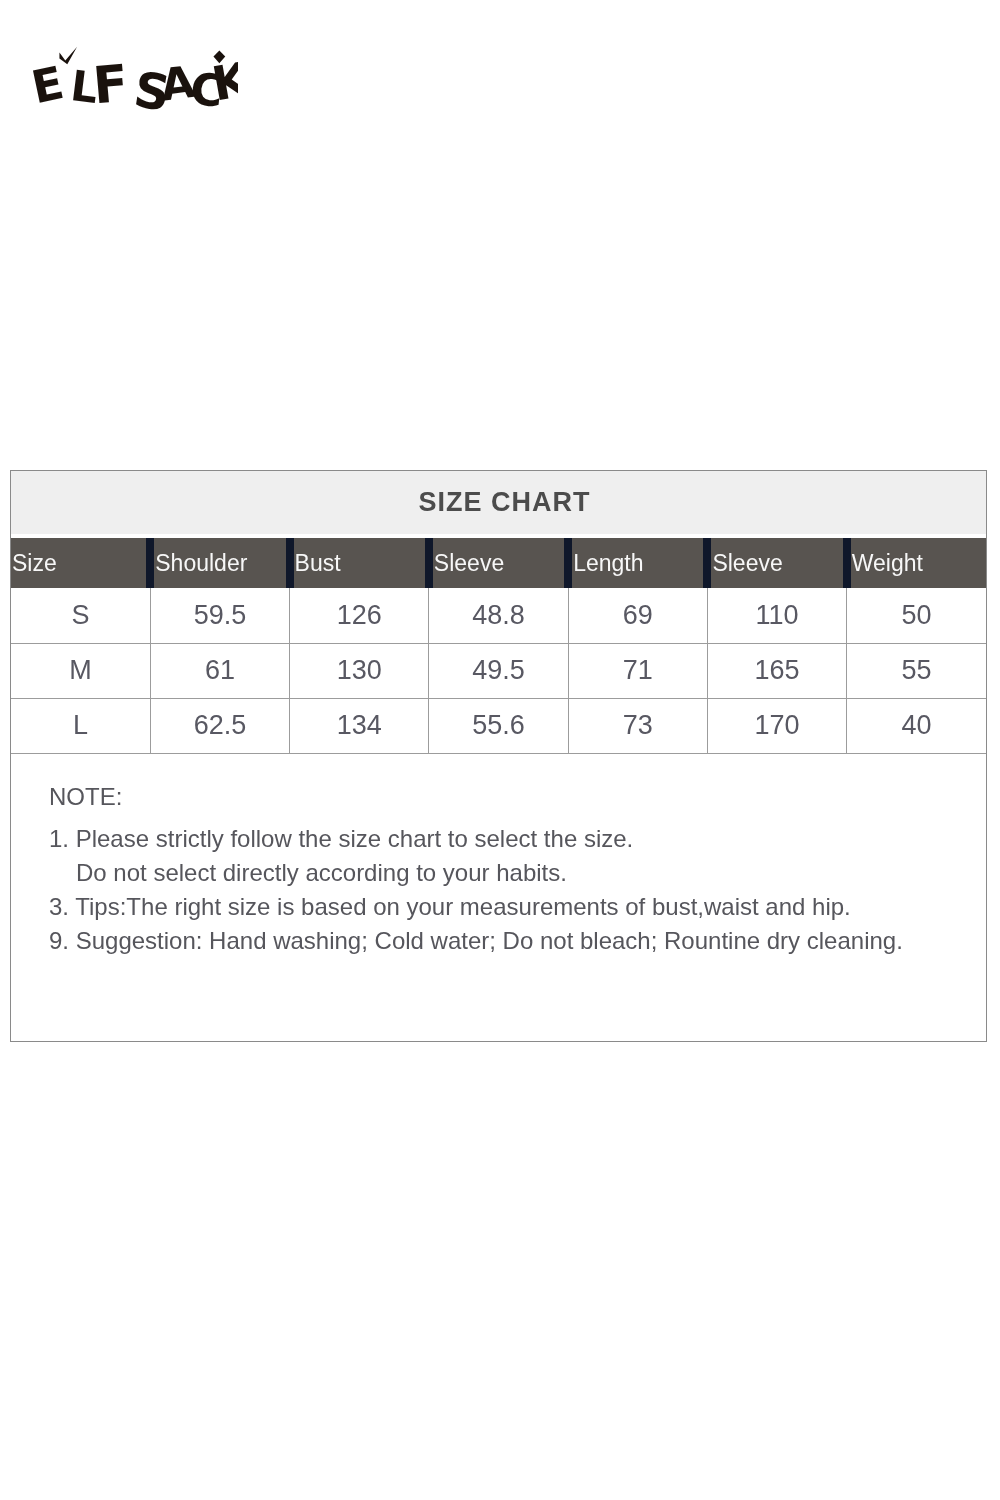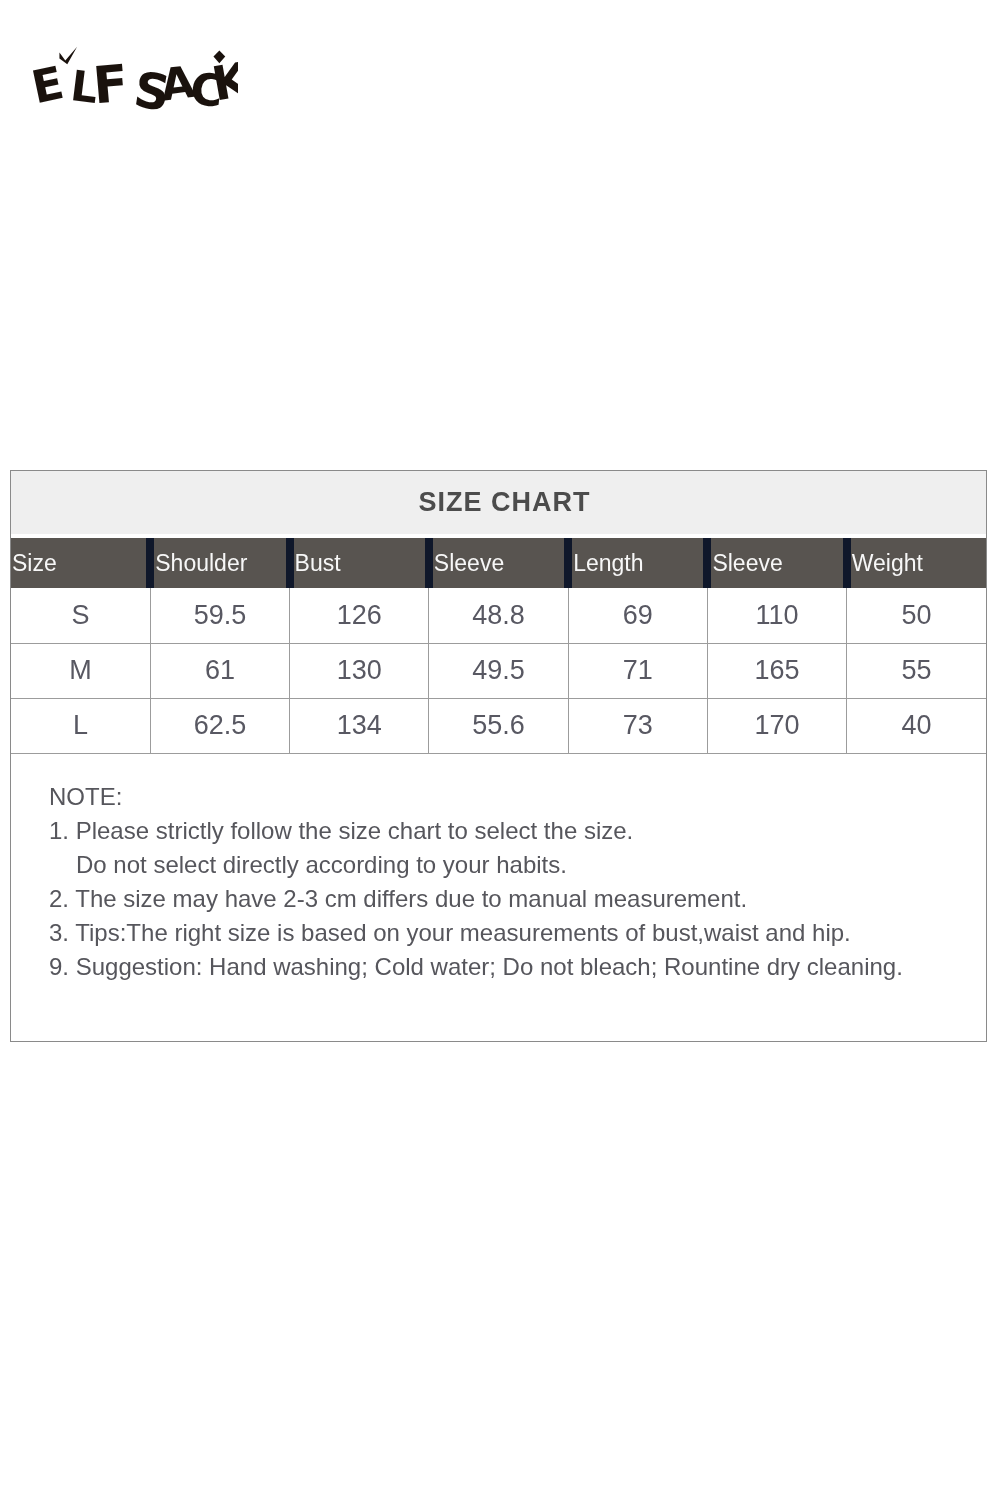--- a/index.html
+++ b/index.html
@@ -73,21 +73,21 @@
   table.size-table tbody tr:first-child td{border-top:none;}
   table.size-table td:first-child{border-left:none;}
   table.size-table td:last-child{border-right:none;}
   .note{
     padding:26px 30px 0 38px;
     height:288px;
     font-size:24px;
     line-height:34px;
     color:var(--note-text);
   }
-  .note-heading{margin-bottom:0;}
+  .note-heading{margin-bottom:8px;}
   .note-line.indent{padding-left:27px;}
 </style>
 </head>
 <body>
 
 <div class="logo">
   <svg viewBox="0 0 212 72" aria-hidden="true">
     <polygon points="30,6 36,14 48,0 38,18 30,12" fill="#1a120d"></polygon>
     <polygon points="193,4 199,10 193,17 187,10" fill="#1a120d"></polygon>
     <g>
@@ -146,18 +146,17 @@
           <td>40</td>
         </tr>
       </tbody>
   </table>
 
   <div class="note">
     <div class="note-heading">NOTE:</div>
     <div>
         <div class="note-line">1. Please strictly follow the size chart to select the size.</div>
         <div class="note-line indent">Do not select directly according to your habits.</div>
-        <div class="note-line">2. The size may have 2-3 cm differs due to manual measurement.</div>
         <div class="note-line">3. Tips:The right size is based on your measurements of bust,waist and hip.</div>
         <div class="note-line">9. Suggestion: Hand washing; Cold water; Do not bleach; Rountine dry cleaning.</div>
       </div>
   </div>
 </div>
 
 </body></html>

